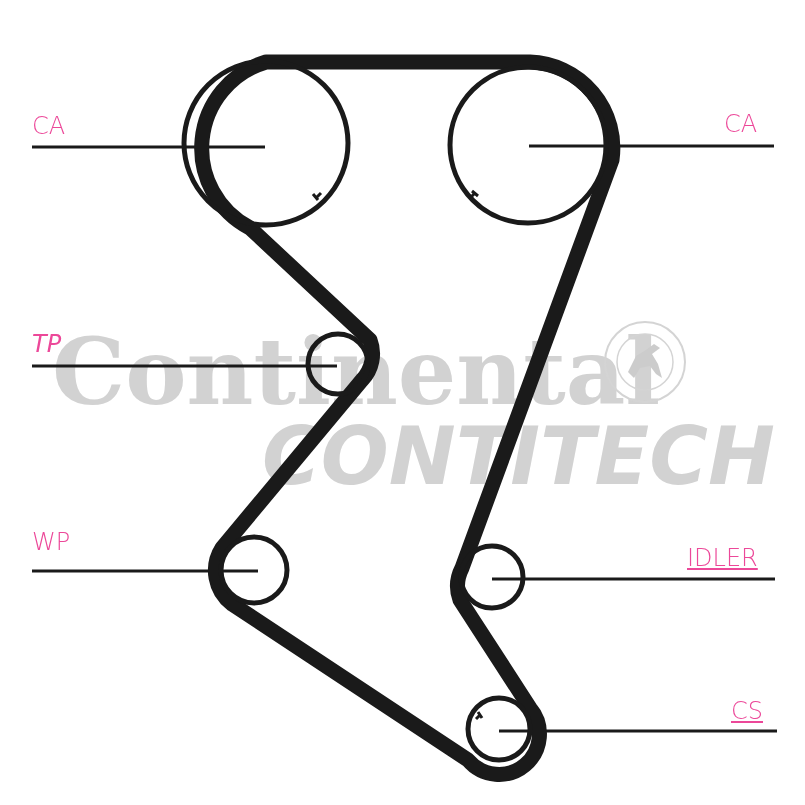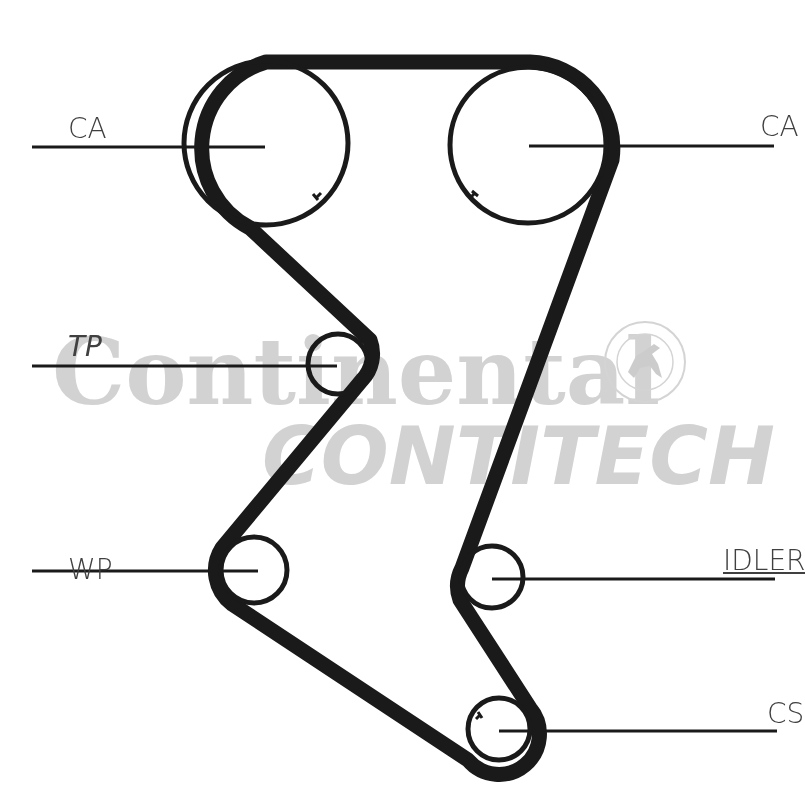--- a/index.html
+++ b/index.html
@@ -1,18 +1,18 @@
 <!DOCTYPE html>
 <html><head>
 <meta charset="utf-8">
 <style>
   html, body { margin: 0; padding: 0; background: #ffffff; }
   body { width: 805px; height: 805px; position: relative; overflow: hidden; font-family: "DejaVu Sans", sans-serif; }
   svg { position: absolute; left: 0; top: 0; }
-  .label { position: absolute; font-family: "DejaVu Sans", sans-serif; font-size: 28px; color: #404040; font-weight: 300; letter-spacing: 0px; margin-left: 36px; }
+  .label { position: absolute; font-family: "DejaVu Sans", sans-serif; font-size: 24px; color: #ec4899; font-weight: 300; letter-spacing: 0px; }
   .wm1 { font-family: "DejaVu Serif", serif; font-weight: bold; font-size: 92px; fill: #d2d2d2; }
   .wm2 { font-family: "DejaVu Sans", sans-serif; font-weight: bold; font-style: italic; font-size: 80px; fill: #d2d2d2; }
 </style>
 </head>
 <body>
 
 <svg width="805" height="805" viewBox="0 0 805 805">
 
   <g>
     <text class="wm1" x="52" y="404">Continental</text>
@@ -68,15 +68,15 @@
     <line x1="32" y1="366" x2="337" y2="366" stroke="#1a1a1a" stroke-width="3"></line>
     <line x1="32" y1="571" x2="258" y2="571" stroke="#1a1a1a" stroke-width="3"></line>
     <line x1="492" y1="579" x2="775" y2="579" stroke="#1a1a1a" stroke-width="3"></line>
     <line x1="499" y1="731" x2="777" y2="731" stroke="#1a1a1a" stroke-width="3"></line>
   </g>
 </svg>
 
 <div class="label" style="left:32px; top:112px;">CA</div>
 <div class="label" style="left:724px; top:110px;">CA</div>
 <div class="label" style="left:32px; top:330px;font-style:italic;">TP</div>
-<div class="label" style="left:32px; top:553px;">WP</div>
+<div class="label" style="left:32px; top:528px;">WP</div>
 <div class="label" style="left:687px; top:544px;text-decoration:underline;">IDLER</div>
-<div class="label" style="left:731px; top:697px;">CS</div>
+<div class="label" style="left:731px; top:697px;text-decoration:underline;">CS</div>
 
 </body></html>

